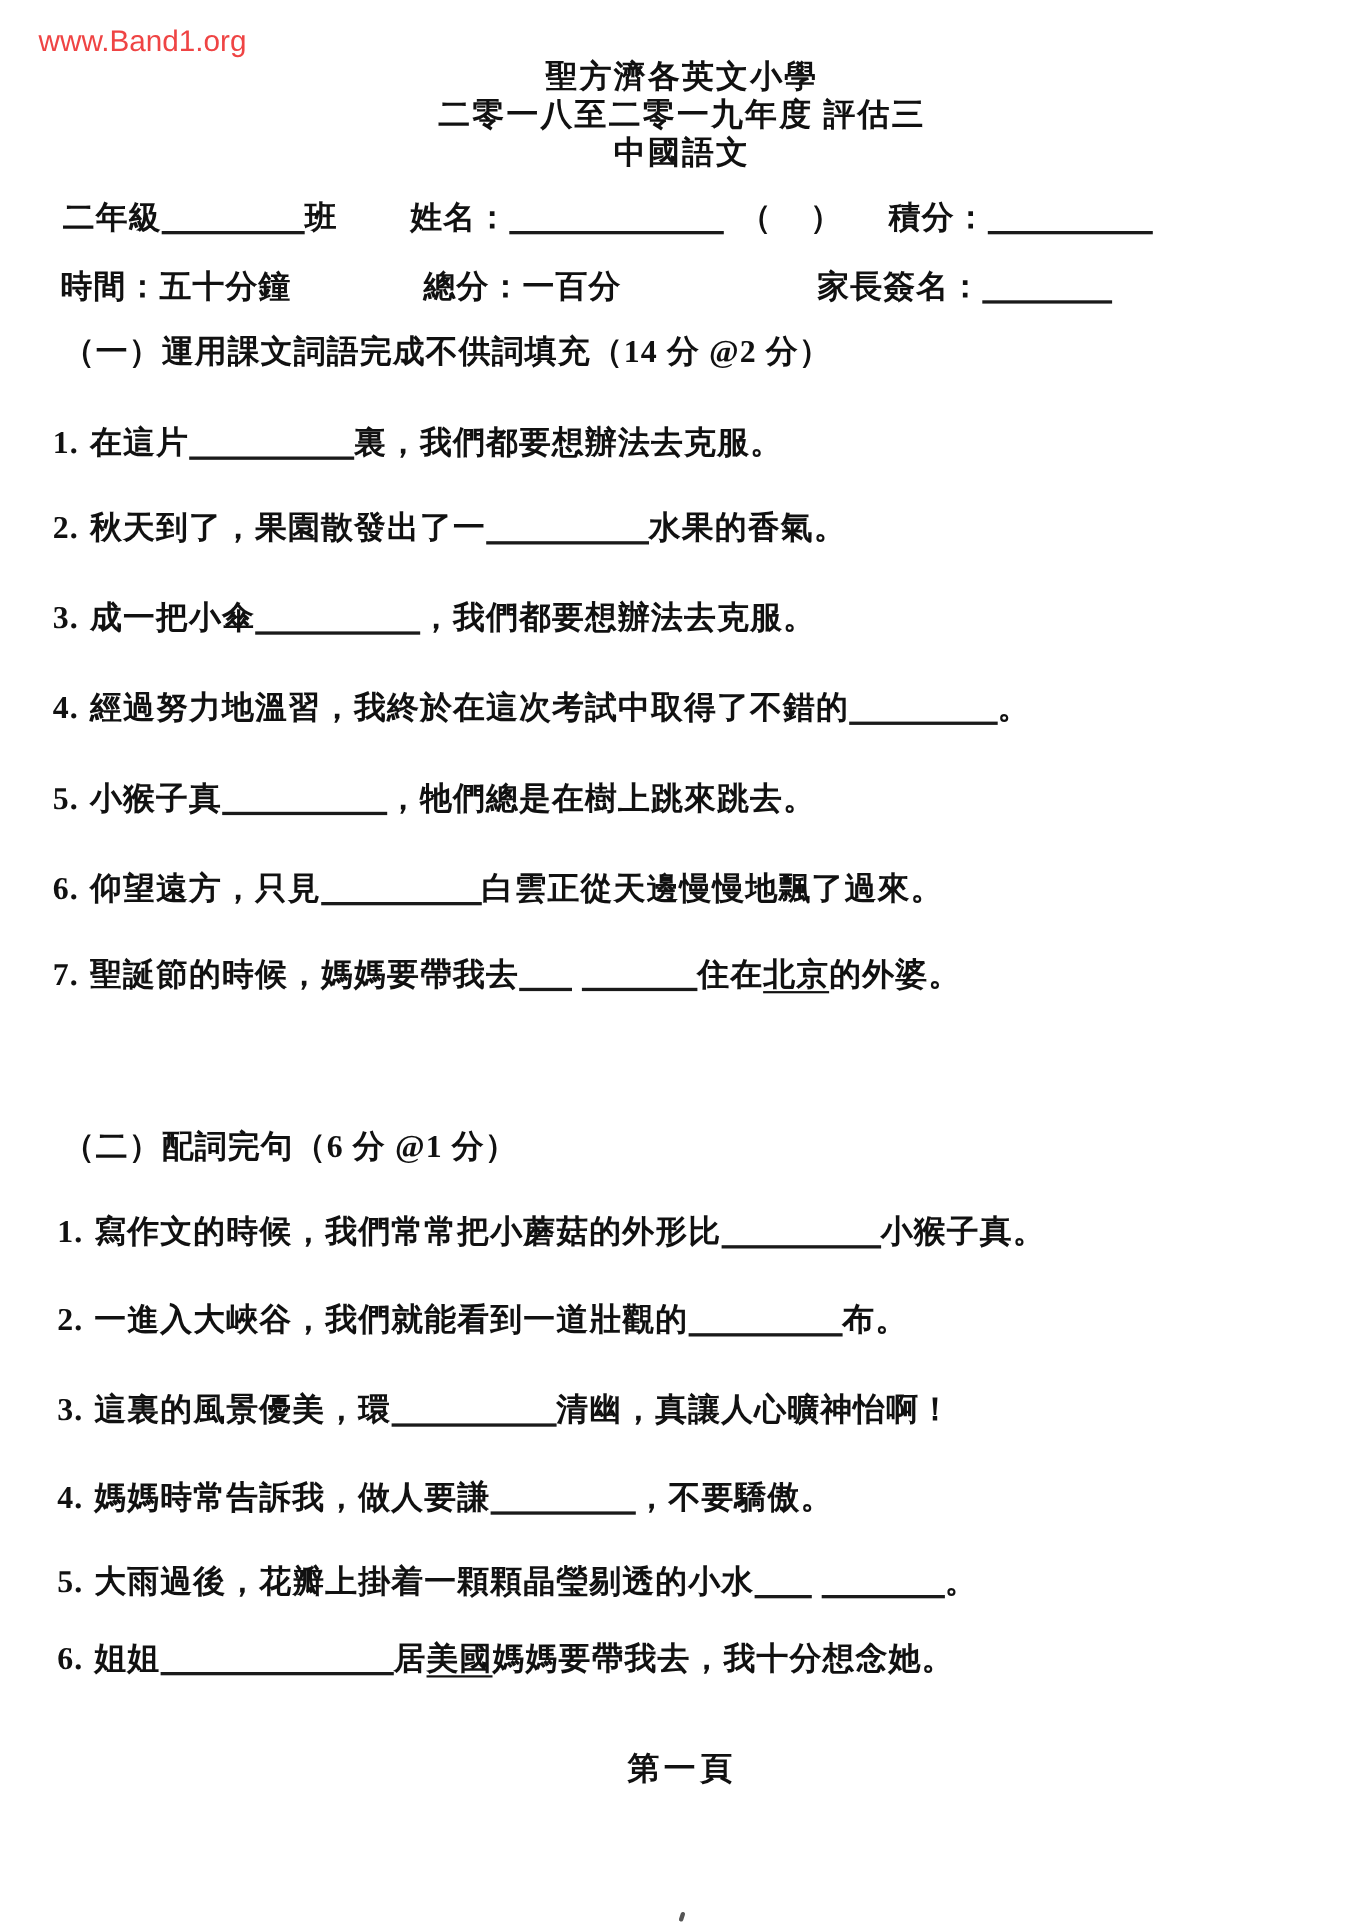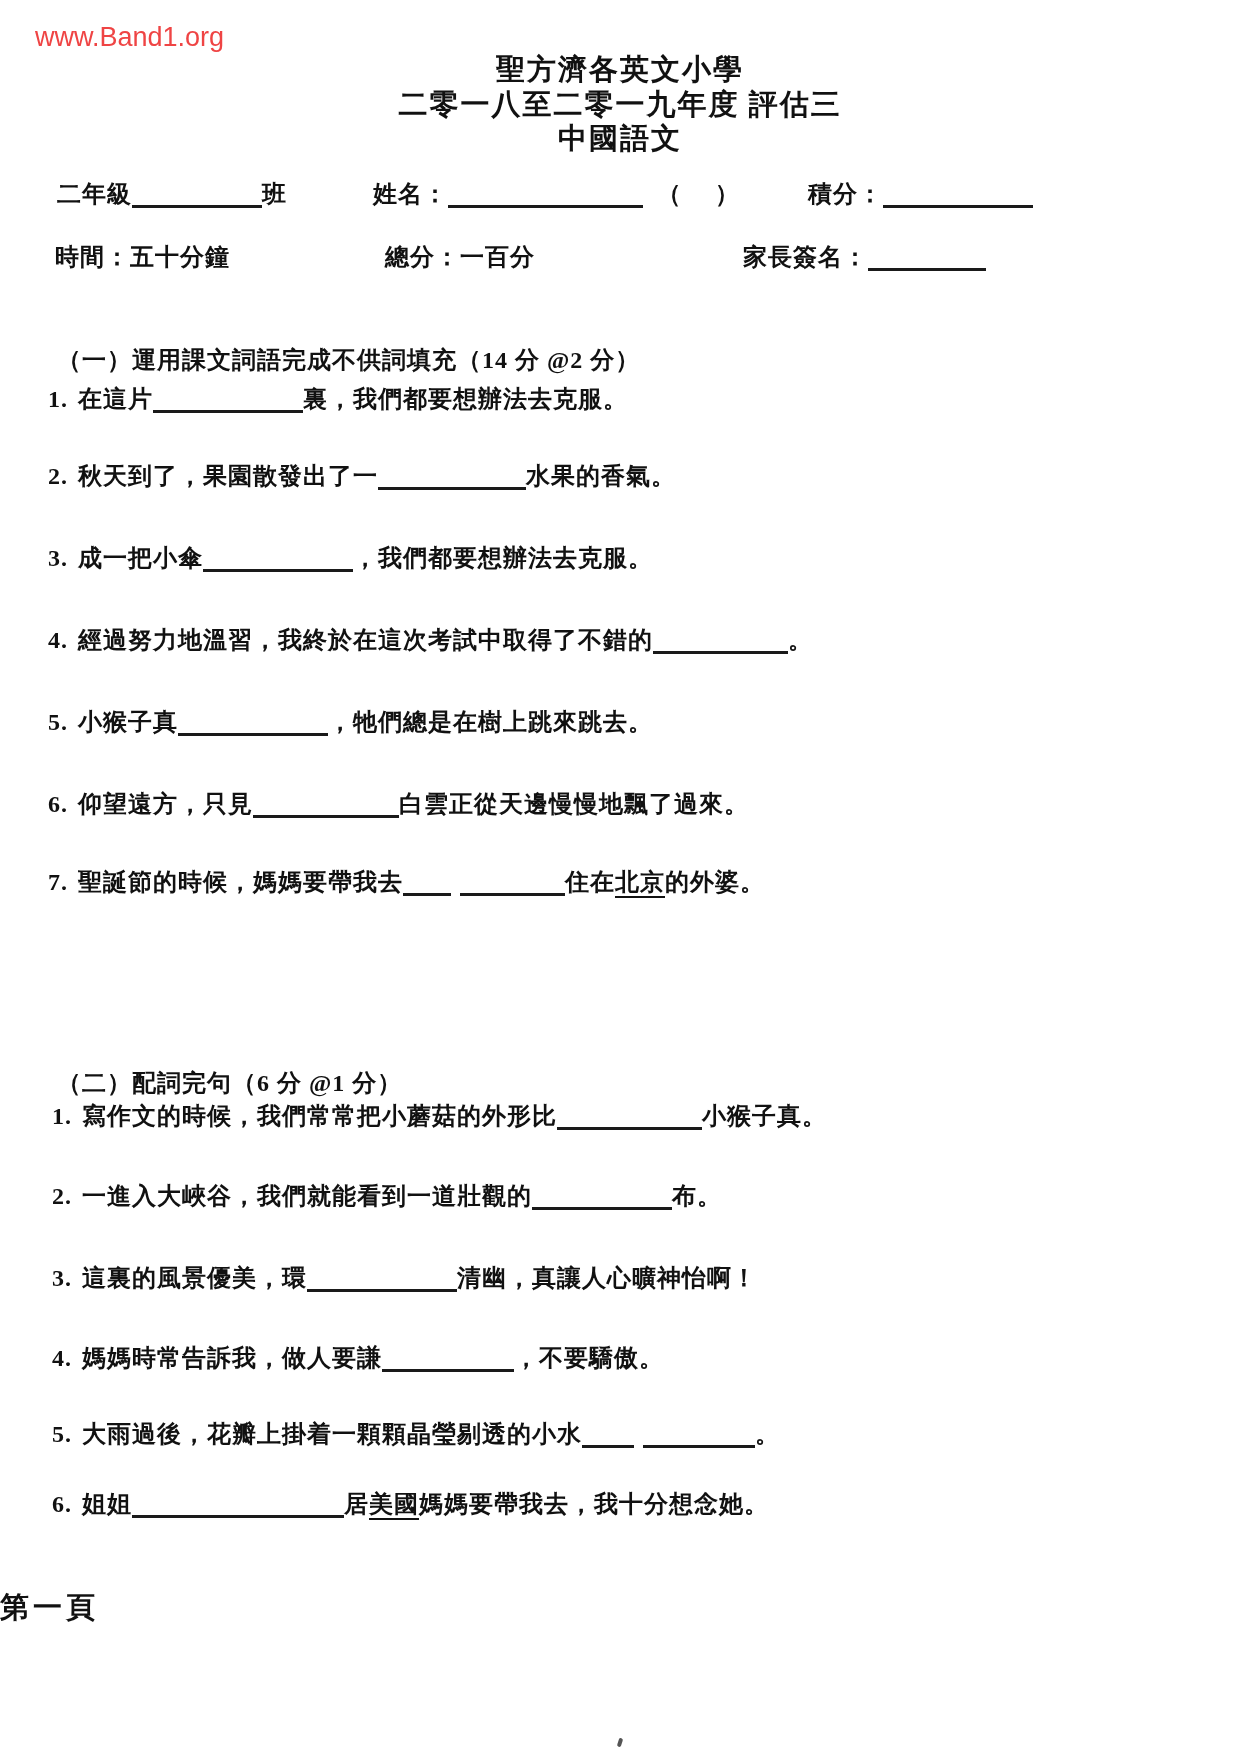--- a/index.html
+++ b/index.html
@@ -17,35 +17,35 @@
     font-family:"Liberation Sans","DejaVu Sans",sans-serif;
     font-size:27px; color:#ef4444; font-weight:500;
   }
   .title-line {
     position:absolute; left:0; right:0; text-align:center;
     font-size:29px; font-weight:bold; letter-spacing:2px;
     white-space:nowrap;
   }
   .line {
     position:absolute; white-space:nowrap;
-    font-size:24px; font-weight:600; letter-spacing:1px;
+    font-size:29px; font-weight:600; letter-spacing:1px;
   }
-  .heading { font-weight:bold;margin-top:44px; }
+  .heading { font-weight:bold; }
   .blank {
     display:inline-block;
     border-bottom:3px solid #1a1a1a;
     height:1em;
     vertical-align:-6px;
   }
   .blank.gap { margin-left:9px; }
   .num { margin-right:10px; }
   .uword { text-decoration:underline; text-underline-offset:6px; text-decoration-thickness:2px; }
   .paren { margin-left:14px; letter-spacing:14px; }
   .footer-line {
-    position:absolute; left:0; right:0; 
+    position:absolute; left:0; right:0; text-align:center;
     font-size:29px; font-weight:bold; letter-spacing:4px;
   }
   .speck {
     position:absolute; width:4px; height:9px;
     background:#555; border-radius:2px; transform:rotate(18deg);
   }
 </style>
 </head>
 <body>
 

